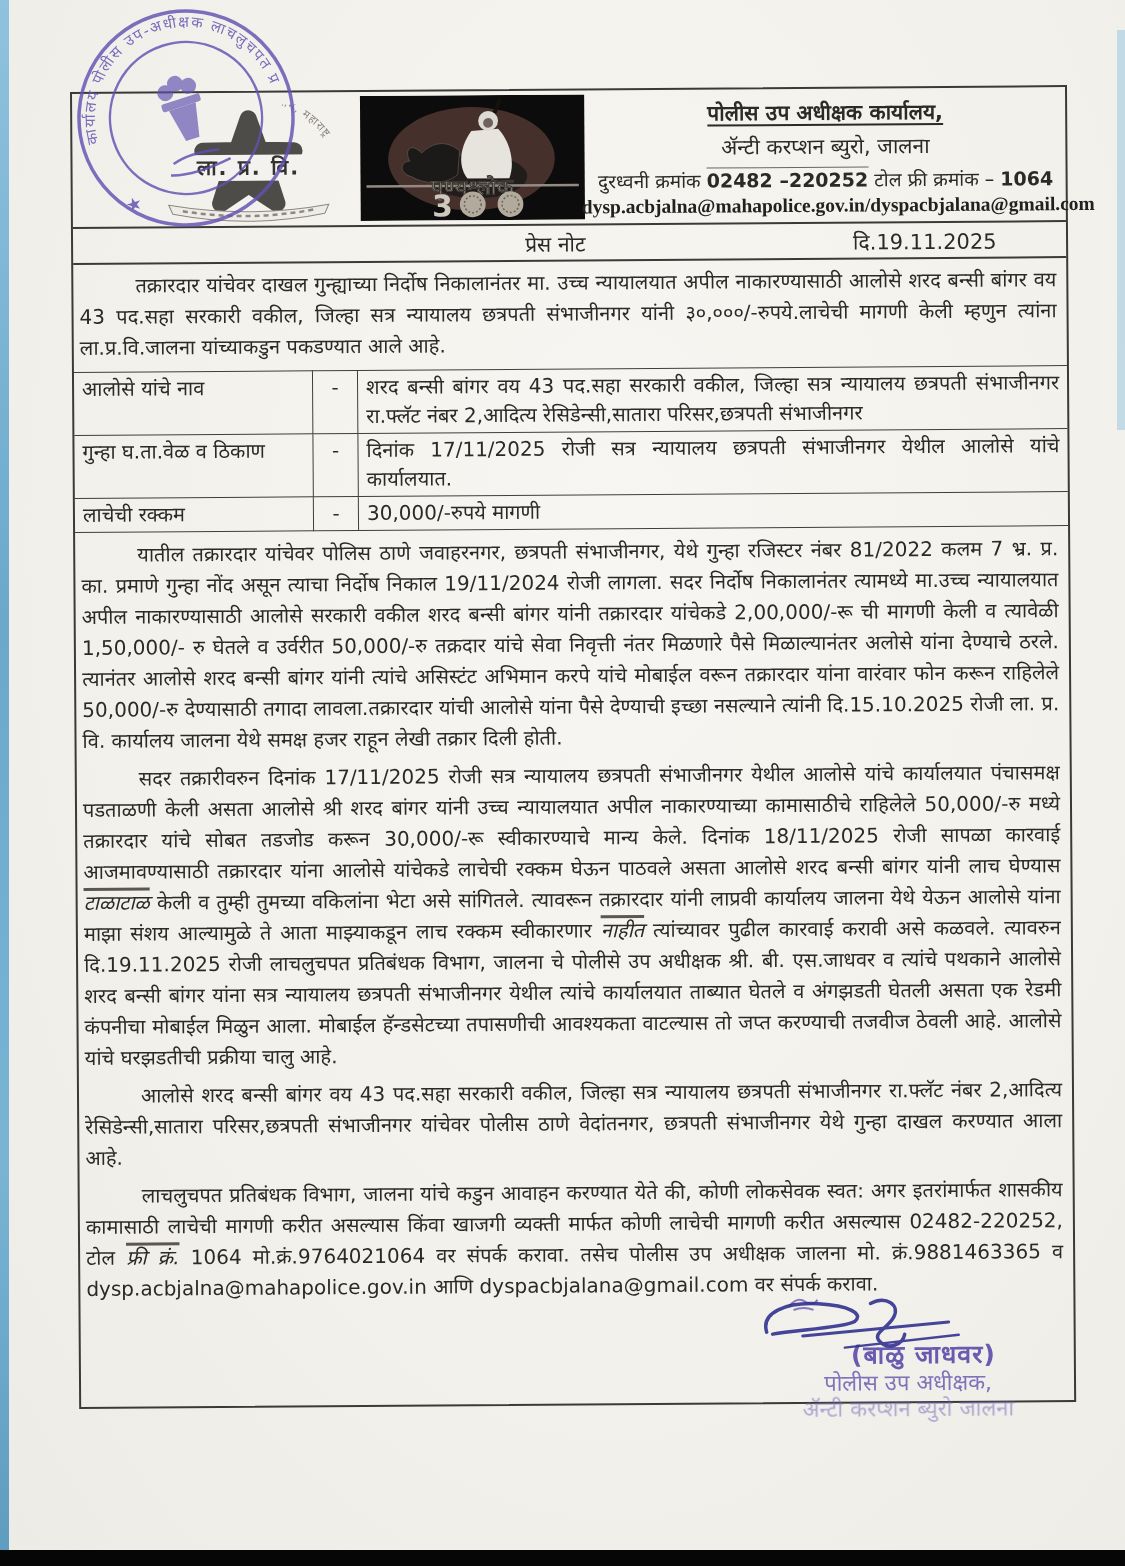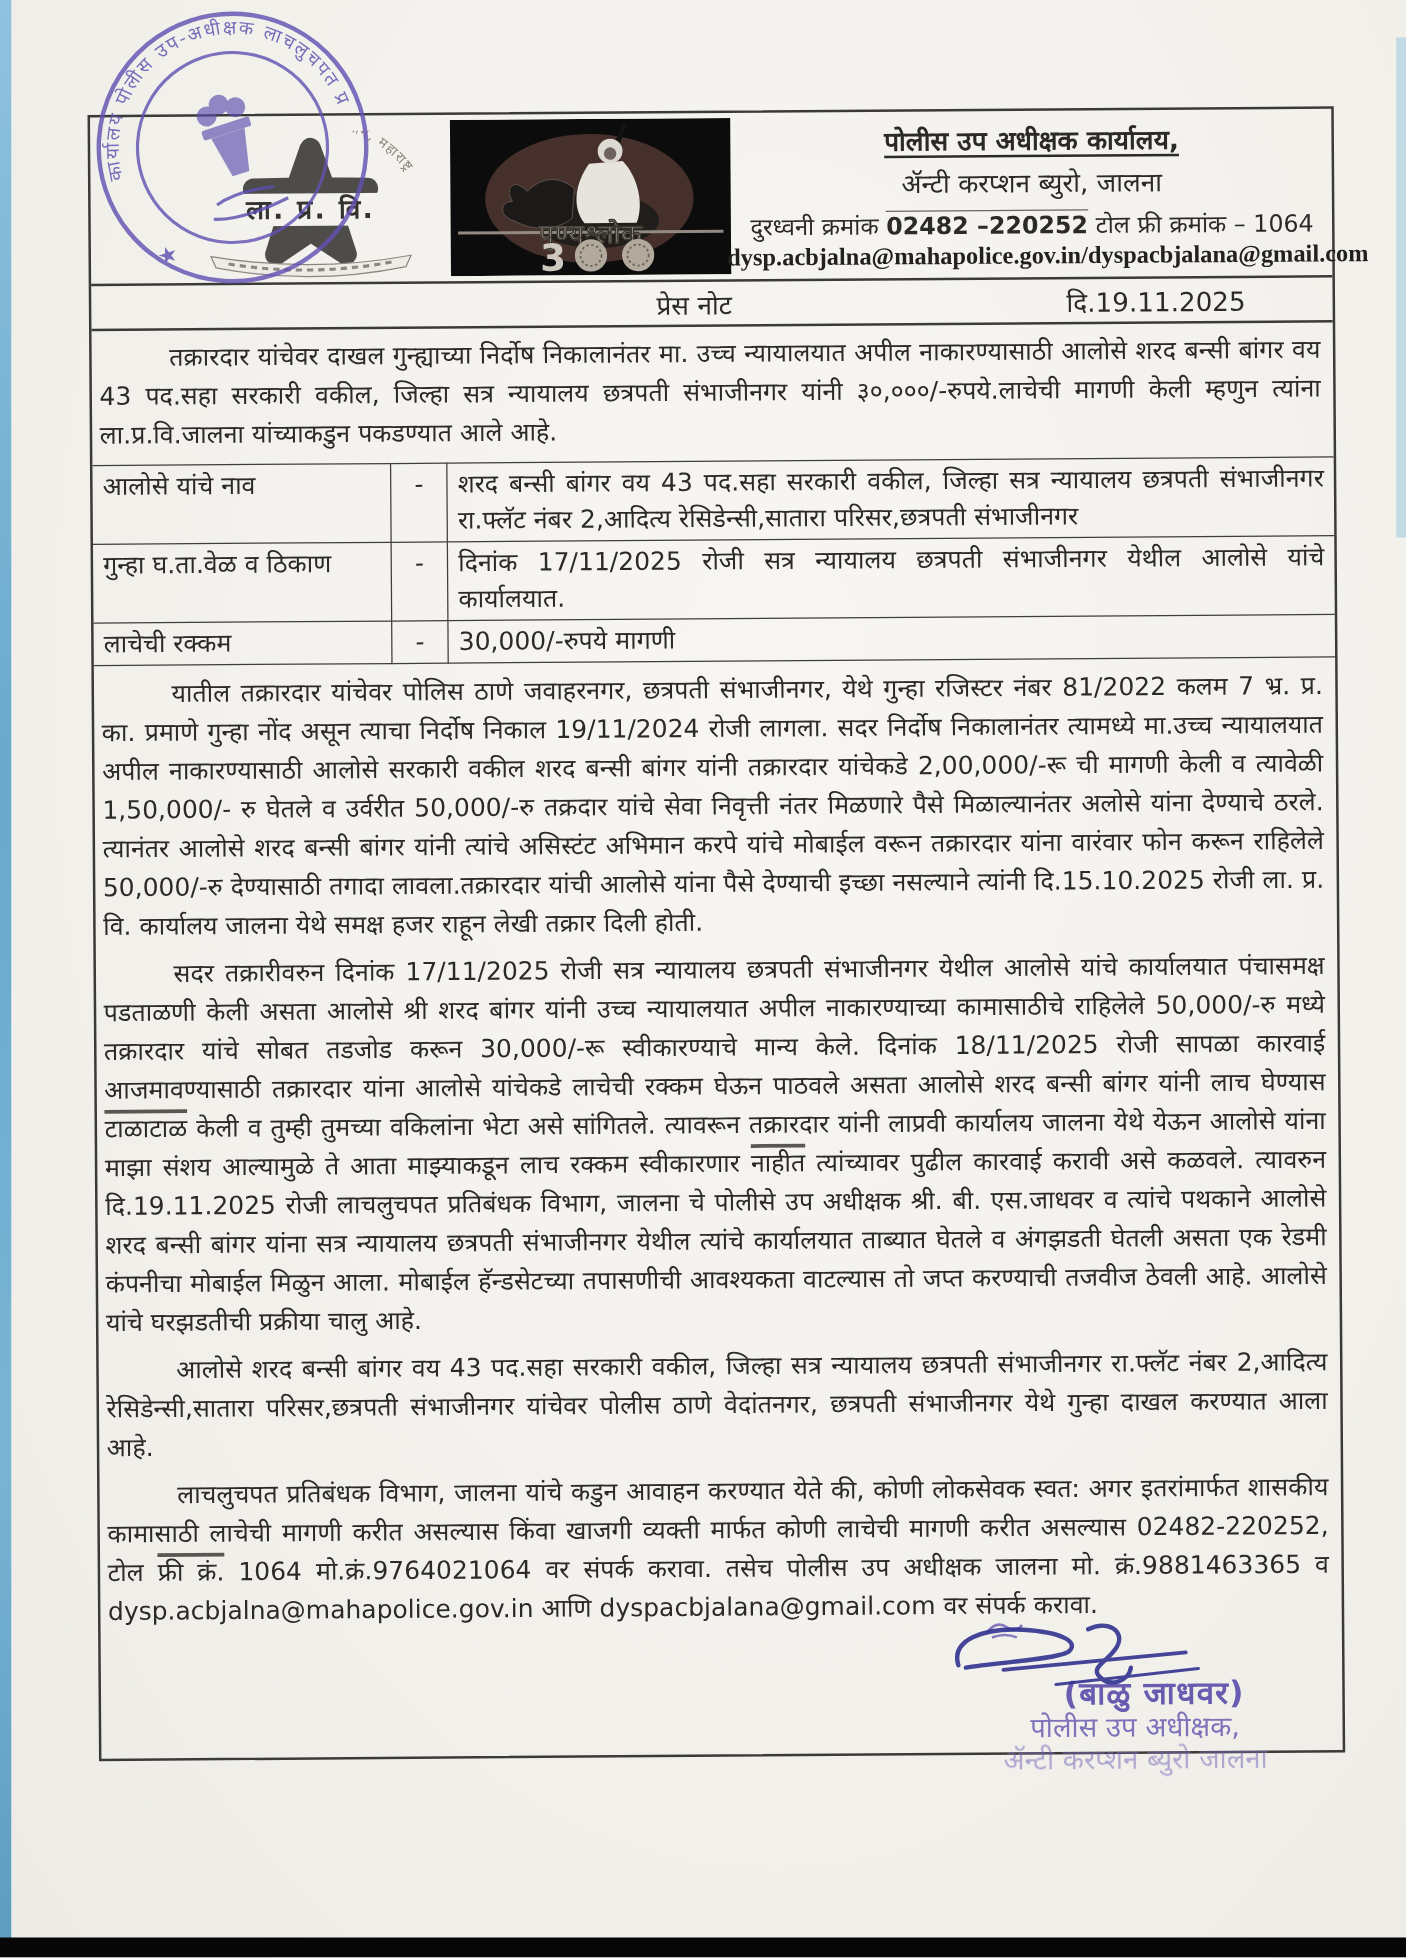--- a/index.html
+++ b/index.html
@@ -19,42 +19,42 @@
   .hdr{display:flex;border-bottom:2px solid #3c3a37;height:133px;}
   .hdr-left{width:287px;position:relative;}
   .badge-svg{position:absolute;left:58px;top:12px;}
   .hdr-photo{width:226px;padding:4px 0;}
   .hdr-photo svg{display:block;}
   .hdr-right{flex:1;position:relative;text-align:center;padding-top:9px;}
   .off-l1{font-size:21px;font-weight:bold;text-decoration:underline;text-decoration-thickness:1.5px;text-underline-offset:4px;}
   .off-l2{font-size:21px;margin-top:6px;}
   .off-l3{font-size:19px;margin-top:7px;}
   .off-phone{font-weight:bold;border-top:1.5px solid #6b665f;padding-top:1px;}
-  .off-toll{font-weight:normal;}
+  .off-toll{font-weight:bold;}
   .off-l4{position:absolute;left:-4px;right:2px;bottom:5px;white-space:nowrap;
           font-family:"Liberation Serif","DejaVu Serif",serif;font-weight:bold;font-size:19.5px;color:#23211f;}
 
   
   .pressrow{height:34px;border-bottom:2px solid #3c3a37;position:relative;font-size:21px;}
   .press-title{position:absolute;left:452px;top:4px;}
   .press-date{position:absolute;left:780px;top:4px;}
 
   
   .content{font-size:20px;line-height:31px;text-align:justify;}
   .content p{margin:7px 10px 0 6px;text-indent:56px;}
   p.p-first{margin-top:6px;margin-bottom:8px;}
 
   table.case{width:100%;border-collapse:collapse;font-size:20px;line-height:29px;}
   table.case td{border:1.8px solid #403e3b;padding:2px 8px;vertical-align:top;}
   td.c-label{width:222px;border-left:none!important;padding-left:12px;}
   td.c-sep{width:28px;text-align:center;}
   td.c-value{border-right:none!important;padding-left:14px;}
 
   .seg-u{text-decoration-thickness:2px;text-underline-offset:4px;text-decoration-color:#57524d;}
-  .seg-o{text-decoration:overline;text-decoration-thickness:2.5px;text-decoration-color:#5b5651;}
+  .seg-o{text-decoration:overline;text-decoration-thickness:2.5px;text-decoration-color:#5b5651;font-style:italic;}
 
   
   .sig{position:relative;height:104px;margin:6px 0 -8px 0;}
   .sig-ink{position:absolute;right:108px;top:-10px;z-index:2;}
   .sig-mark{position:absolute;right:250px;top:-16px;z-index:2;}
   .sig-name{position:absolute;right:78px;top:34px;font-size:25px;font-weight:bold;color:#6a5bb0;letter-spacing:1px;}
   .sig-title{position:absolute;right:82px;top:62px;font-size:22px;color:#7465b5;opacity:.9;}
   .sig-office{position:absolute;right:60px;top:88px;font-size:22px;color:#7b6cba;opacity:.55;filter:blur(.4px);}
 
   .stamp-svg{position:absolute;left:36px;top:2px;z-index:6;pointer-events:none;}

